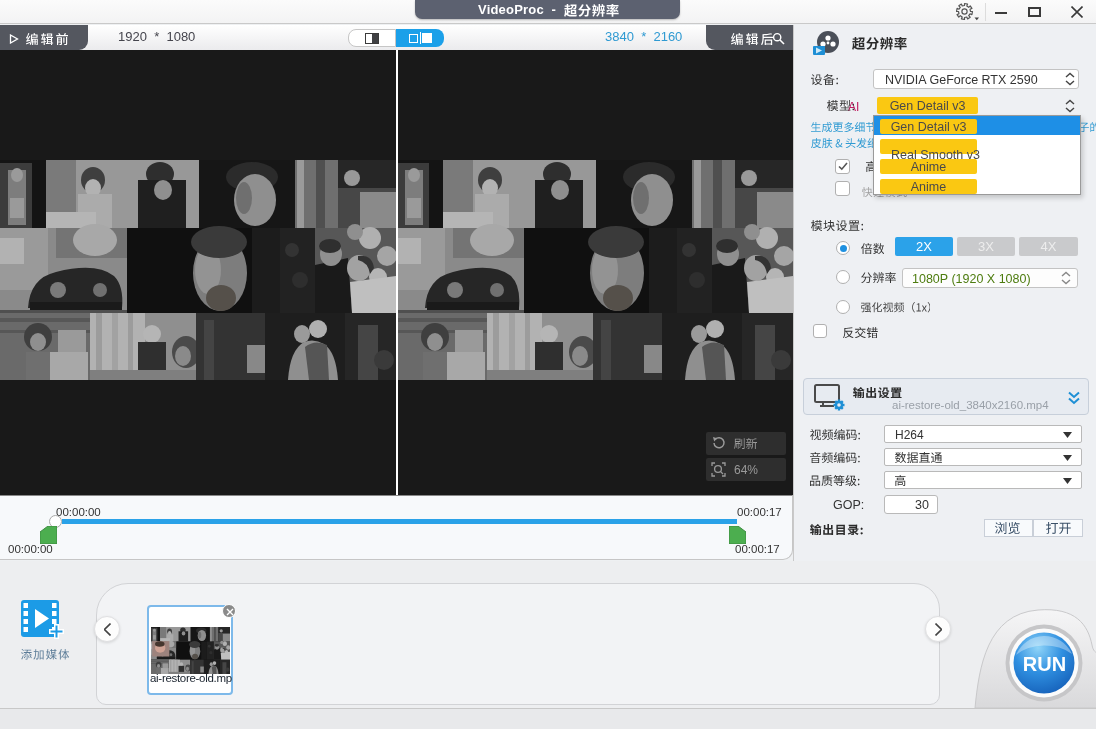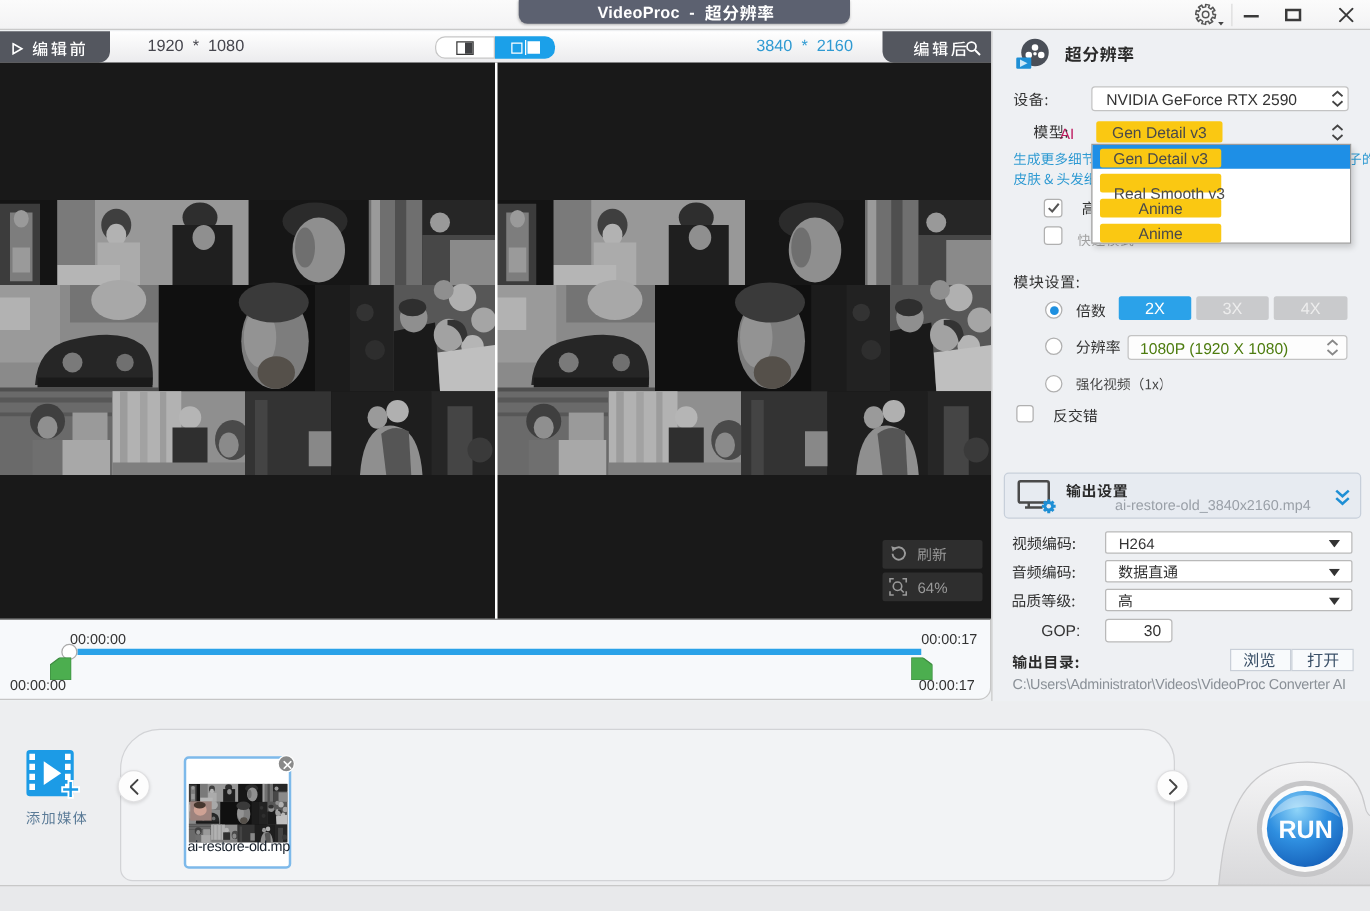--- a/index.html
+++ b/index.html
@@ -306,21 +306,20 @@
       <path d="M0.4 -8.9H4.4V-7.6H0.4ZM2.4 -6.8H3.6V1H2.4ZM0.4 -2.2Q1.2 -2.3 2.2 -2.5Q3.3 -2.8 4.4 -3L4.5 -1.8Q3.5 -1.5 2.5 -1.3Q1.5 -1.1 0.7 -0.9ZM0.8 -3.7Q0.7 -3.8 0.6 -4Q0.6 -4.2 0.5 -4.4Q0.4 -4.7 0.3 -4.8Q0.5 -4.9 0.6 -5.1Q0.8 -5.4 0.9 -5.8Q1 -6 1.1 -6.4Q1.2 -6.9 1.3 -7.5Q1.4 -8.1 1.6 -8.8Q1.7 -9.5 1.7 -10.2L3 -10Q2.9 -9 2.6 -8Q2.4 -7 2.1 -6Q1.8 -5.1 1.5 -4.4V-4.4Q1.5 -4.4 1.4 -4.3Q1.3 -4.2 1.1 -4.1Q1 -4 0.9 -3.9Q0.8 -3.8 0.8 -3.7ZM0.8 -3.7V-4.8L1.4 -5.2H4.4V-3.9H1.6Q1.4 -3.9 1.1 -3.8Q0.8 -3.8 0.8 -3.7ZM5.5 -7.3H10.4V-6.2H5.5ZM4.8 -5.7H7.4V-4.6H6V1H4.8ZM7.1 -5.7H8.3V-0.2Q8.3 0.2 8.2 0.4Q8.1 0.7 7.9 0.8Q7.6 0.9 7.3 1Q7 1 6.6 1Q6.6 0.8 6.5 0.4Q6.4 0.1 6.3 -0.1Q6.5 -0.1 6.7 -0.1Q6.9 -0.1 7 -0.1Q7.1 -0.1 7.1 -0.3ZM5.7 -4H8V-2.9H5.7ZM5.7 -2.3H8V-1.3H5.7ZM8.7 -5.3H9.7V-0.9H8.7ZM10.2 -5.8H11.3V-0.3Q11.3 0.1 11.2 0.3Q11.1 0.6 10.8 0.7Q10.6 0.9 10.1 0.9Q9.7 0.9 9.2 0.9Q9.1 0.7 9 0.4Q8.9 0.1 8.8 -0.2Q9.2 -0.2 9.6 -0.2Q9.9 -0.2 10 -0.2Q10.2 -0.2 10.2 -0.4ZM7.9 -10.3 9 -9.8Q8.5 -9 7.9 -8.4Q7.2 -7.8 6.5 -7.2Q5.7 -6.7 4.9 -6.3Q4.8 -6.6 4.5 -6.9Q4.3 -7.2 4 -7.4Q4.8 -7.7 5.5 -8.2Q6.2 -8.6 6.8 -9.1Q7.5 -9.7 7.9 -10.3ZM8.5 -9.7Q9.2 -8.9 10 -8.4Q10.9 -7.9 11.9 -7.5Q11.6 -7.3 11.4 -7Q11.1 -6.6 11 -6.4Q10 -6.9 9.1 -7.6Q8.2 -8.3 7.4 -9.3Z M17.7 -10.2H19.3V-0.3H17.7ZM21.8 -4.2H23.4V1.1H21.8ZM14.1 -9.2H15.7V-6.2H21.3V-9.2H22.9V-4.8H14.1ZM13.5 -4.2H15.1V-1H22.5V0.4H13.5Z M27.7 -6.8H34.2V-5.4H27.7ZM27.7 -4H34.2V-2.6H27.7ZM27.7 -1.2H34.2V0.2H27.7ZM26.7 -9.5H35.2V0.9H33.7V-8.1H28.1V0.9H26.7Z M38.2 -5.7H48.8V-4.5H38.2ZM42.7 -5H44.2V-0.3Q44.2 0.2 44.1 0.5Q43.9 0.8 43.5 0.9Q43.2 1.1 42.7 1.1Q42.2 1.1 41.5 1.1Q41.4 0.8 41.3 0.5Q41.1 0.1 41 -0.1Q41.3 -0.1 41.6 -0.1Q41.9 -0.1 42.1 -0.1Q42.4 -0.1 42.5 -0.1Q42.6 -0.1 42.7 -0.1Q42.7 -0.2 42.7 -0.3ZM44 -4.6Q44.4 -3.7 45.1 -2.9Q45.8 -2.1 46.8 -1.5Q47.8 -0.9 49 -0.6Q48.8 -0.5 48.6 -0.3Q48.4 -0 48.3 0.2Q48.1 0.4 48 0.6Q46.8 0.2 45.8 -0.5Q44.8 -1.2 44.1 -2.1Q43.3 -3.1 42.8 -4.3ZM47 -4.5 48.3 -3.6Q47.8 -3.3 47.4 -2.9Q46.9 -2.6 46.4 -2.3Q46 -2 45.6 -1.8L44.6 -2.6Q45 -2.8 45.4 -3.1Q45.9 -3.5 46.3 -3.8Q46.7 -4.2 47 -4.5ZM38.9 -3.5 39.9 -4.4Q40.2 -4.2 40.6 -4Q41.1 -3.7 41.5 -3.5Q41.8 -3.2 42.1 -3L41.1 -2Q40.8 -2.2 40.5 -2.5Q40.1 -2.8 39.7 -3.1Q39.3 -3.3 38.9 -3.5ZM38.1 -0.9Q38.7 -1.1 39.6 -1.4Q40.4 -1.7 41.3 -2.1Q42.3 -2.4 43.2 -2.8L43.5 -1.5Q42.7 -1.2 41.9 -0.8Q41.1 -0.5 40.3 -0.2Q39.6 0.2 38.9 0.4ZM39.4 -7.7H46.4V-6.4H39.4ZM46 -9.6H46.2L46.4 -9.7L47.6 -9.6Q47.6 -8.9 47.5 -8.1Q47.5 -7.3 47.4 -6.5Q47.4 -5.8 47.3 -5.1L45.8 -5.1Q45.8 -5.7 45.9 -6.3Q45.9 -6.9 45.9 -7.4Q46 -8 46 -8.5Q46 -9.1 46 -9.4ZM39 -9.6H46.4V-8.3H39Z M52 -4.4Q51.5 -4.4 51.2 -4.7Q50.9 -5 50.9 -5.5Q50.9 -6 51.2 -6.4Q51.5 -6.7 52 -6.7Q52.4 -6.7 52.7 -6.4Q53.1 -6 53.1 -5.5Q53.1 -5 52.7 -4.7Q52.4 -4.4 52 -4.4ZM52 0.2Q51.5 0.2 51.2 -0.2Q50.9 -0.5 50.9 -1Q50.9 -1.5 51.2 -1.8Q51.5 -2.1 52 -2.1Q52.4 -2.1 52.7 -1.8Q53.1 -1.5 53.1 -1Q53.1 -0.5 52.7 -0.2Q52.4 0.2 52 0.2Z" fill="#2b2b2b"></path>
     </svg>
 <div class="abs" style="left:984px;top:519px;width:49px;height:18px;background:#f8fafc;border:1px solid #c9cfd8"></div>
 <div class="abs" style="left:1033px;top:519px;width:50px;height:18px;background:#f8fafc;border:1px solid #c9cfd8"></div>
 <svg class="abs" style="left:995px;top:522px;" width="24.7" height="12.0" viewBox="0.5 -10.9 24.7 12.0">
       <path d="M3.6 -8.7H8.4V-7.8H3.6ZM3.9 -6.3 4.6 -6.7Q5.1 -6.1 5.6 -5.3Q6.2 -4.5 6.6 -3.8Q7.1 -3 7.5 -2.3Q7.9 -1.6 8.1 -1L7.3 -0.4Q7.1 -1 6.7 -1.7Q6.4 -2.5 5.9 -3.3Q5.4 -4 4.9 -4.8Q4.4 -5.6 3.9 -6.3ZM6.7 -8.3 7.6 -8.2Q7.3 -6.2 6.8 -4.5Q6.4 -2.9 5.6 -1.5Q4.9 -0.2 3.8 0.8Q3.7 0.7 3.6 0.6Q3.5 0.4 3.3 0.3Q3.2 0.2 3.1 0.1Q4.2 -0.8 4.9 -2Q5.6 -3.3 6 -4.9Q6.4 -6.4 6.7 -8.3ZM4.9 -10.5 5.7 -10.8Q6 -10.4 6.3 -9.9Q6.5 -9.4 6.7 -9.1L5.8 -8.7Q5.7 -9 5.4 -9.6Q5.2 -10.1 4.9 -10.5ZM8.9 -9.5H9.8V-1.8H8.9ZM11 -10.9H11.9V-0.1Q11.9 0.3 11.8 0.6Q11.7 0.8 11.5 0.9Q11.2 1 10.8 1Q10.4 1.1 9.8 1Q9.8 0.9 9.7 0.6Q9.6 0.4 9.5 0.2Q10 0.2 10.3 0.2Q10.7 0.2 10.8 0.2Q10.9 0.2 11 0.1Q11 0.1 11 -0.1ZM1.1 -10 1.7 -10.6Q2 -10.3 2.4 -10Q2.7 -9.7 3 -9.4Q3.2 -9.1 3.4 -8.8L2.7 -8.3Q2.5 -8.5 2.3 -8.8Q2 -9.1 1.7 -9.5Q1.4 -9.8 1.1 -10ZM0.5 -6.5 1.2 -7.1Q1.5 -6.9 1.8 -6.6Q2.2 -6.3 2.5 -6Q2.8 -5.8 3 -5.5L2.3 -4.9Q2.2 -5.1 1.9 -5.4Q1.6 -5.7 1.2 -6Q0.9 -6.3 0.5 -6.5ZM0.8 0.1Q1.1 -0.4 1.4 -1Q1.7 -1.7 2 -2.4Q2.3 -3.1 2.6 -3.8L3.3 -3.3Q3.1 -2.6 2.8 -1.9Q2.5 -1.2 2.2 -0.6Q1.9 0.1 1.6 0.6Z M20.5 -9.6H25.1V-8.7H20.5ZM20.6 -10.9 21.6 -10.7Q21.3 -9.9 21.1 -9.2Q20.8 -8.4 20.4 -7.7Q20.1 -7.1 19.7 -6.5Q19.6 -6.6 19.5 -6.7Q19.3 -6.8 19.1 -6.9Q19 -7 18.9 -7Q19.5 -7.8 19.9 -8.8Q20.4 -9.8 20.6 -10.9ZM21.4 -8.1 22.2 -8.5Q22.6 -8.2 22.9 -7.8Q23.2 -7.5 23.5 -7.1Q23.8 -6.7 24 -6.4L23.1 -6Q22.9 -6.3 22.7 -6.7Q22.4 -7.1 22 -7.5Q21.7 -7.8 21.4 -8.1ZM14.5 -10.2H15.4V-6.5H14.5ZM17.2 -10.8H18.2V-6.1H17.2ZM19.9 -2.4H20.8V-0.3Q20.8 -0.1 21 -0Q21.1 0 21.6 0Q21.7 0 21.9 0Q22.2 0 22.6 0Q22.9 0 23.2 0Q23.5 0 23.7 0Q23.9 0 24.1 -0.1Q24.2 -0.2 24.2 -0.4Q24.3 -0.7 24.3 -1.3Q24.5 -1.2 24.7 -1.1Q25 -1 25.2 -1Q25.1 -0.2 25 0.1Q24.9 0.5 24.6 0.7Q24.3 0.9 23.8 0.9Q23.7 0.9 23.4 0.9Q23.2 0.9 22.9 0.9Q22.6 0.9 22.3 0.9Q22 0.9 21.8 0.9Q21.5 0.9 21.5 0.9Q20.8 0.9 20.5 0.8Q20.1 0.7 20 0.4Q19.9 0.1 19.9 -0.3ZM18.9 -4.2H20V-3.2Q20 -2.8 19.8 -2.3Q19.7 -1.9 19.4 -1.4Q19.1 -1 18.5 -0.5Q17.9 -0.1 16.9 0.3Q16 0.7 14.5 1.1Q14.4 1 14.3 0.8Q14.2 0.7 14.1 0.5Q14 0.4 13.9 0.3Q15.3 -0 16.2 -0.4Q17.1 -0.7 17.7 -1.1Q18.2 -1.5 18.5 -1.8Q18.8 -2.2 18.9 -2.6Q18.9 -2.9 18.9 -3.2ZM15.5 -5.7H23.6V-1.6H22.6V-4.8H16.5V-1.6H15.5Z" fill="#3a5068"></path>
     </svg>
 <svg class="abs" style="left:1046px;top:522px;" width="24.8" height="12.0" viewBox="0.5 -10.9 24.8 12.0">
       <path d="M0.5 -4Q1.1 -4.2 1.9 -4.4Q2.7 -4.6 3.6 -4.9Q4.5 -5.1 5.4 -5.4L5.5 -4.5Q4.3 -4.1 3 -3.7Q1.8 -3.3 0.8 -3.1ZM0.6 -8.3H5.4V-7.4H0.6ZM2.6 -10.9H3.6V-0.3Q3.6 0.2 3.4 0.4Q3.3 0.6 3.1 0.7Q2.8 0.8 2.4 0.9Q2 0.9 1.3 0.9Q1.3 0.7 1.2 0.4Q1.1 0.2 1 -0Q1.4 -0 1.8 -0Q2.2 -0 2.3 -0Q2.6 -0 2.6 -0.3ZM5.4 -9.8H12.5V-8.9H5.4ZM9.1 -9.5H10.2V-0.4Q10.2 0.1 10 0.4Q9.9 0.6 9.5 0.8Q9.2 0.9 8.6 0.9Q7.9 1 7 1Q7 0.8 6.9 0.6Q6.8 0.4 6.8 0.2Q6.7 0 6.6 -0.1Q7.1 -0.1 7.5 -0.1Q8 -0.1 8.3 -0.1Q8.7 -0.1 8.8 -0.1Q9 -0.1 9.1 -0.2Q9.1 -0.2 9.1 -0.4Z M14.2 -10.1H24.9V-9.1H14.2ZM13.7 -5.4H25.3V-4.5H13.7ZM21.4 -9.6H22.4V1H21.4ZM16.8 -9.6H17.8V-6Q17.8 -5 17.7 -4.1Q17.6 -3.1 17.3 -2.2Q16.9 -1.3 16.3 -0.5Q15.6 0.4 14.5 1.1Q14.4 1 14.3 0.8Q14.1 0.7 14 0.6Q13.8 0.4 13.7 0.4Q14.8 -0.3 15.4 -1Q16 -1.8 16.3 -2.6Q16.6 -3.4 16.7 -4.3Q16.8 -5.2 16.8 -6Z" fill="#3a5068"></path>
     </svg>
-<div class="abs" style="left:810px;top:542px;font-size:11.5px;color:#8a9097;letter-spacing:-0.2px">C:\Users\Administrator\Videos\VideoProc Converter AI</div>
 <div class="abs" style="left:0;top:495px;width:793px;height:65px;background:#f7f9fb;border-top:1px solid #888;border-bottom:1px solid #c6c6c6;border-right:1px solid #c6c6c6;border-radius:0 0 10px 0"></div>
 <div class="abs" style="left:56px;top:506px;font-size:11.5px;color:#333">00:00:00</div>
 <div class="abs" style="left:737px;top:506px;font-size:11.5px;color:#333">00:00:17</div>
 <div class="abs" style="left:62px;top:519px;width:675px;height:5px;background:#2aa2e8"></div>
 <div class="abs" style="left:49px;top:515px;width:13px;height:13px;background:#fff;border:1px solid #aaa;border-radius:50%"></div>
 <svg class="abs" style="left:40px;top:526px" width="17" height="18" viewBox="0 0 17 18">
       <path d="M0 18 V6 L8 0 H17 V18 Z" fill="#4cae4f" stroke="#3d8b40" stroke-width="1"></path>
     </svg>
 <svg class="abs" style="left:729px;top:526px" width="17" height="18" viewBox="0 0 17 18">
       <path d="M17 18 V6 L9 0 H0 V18 Z" fill="#4cae4f" stroke="#3d8b40" stroke-width="1"></path>

